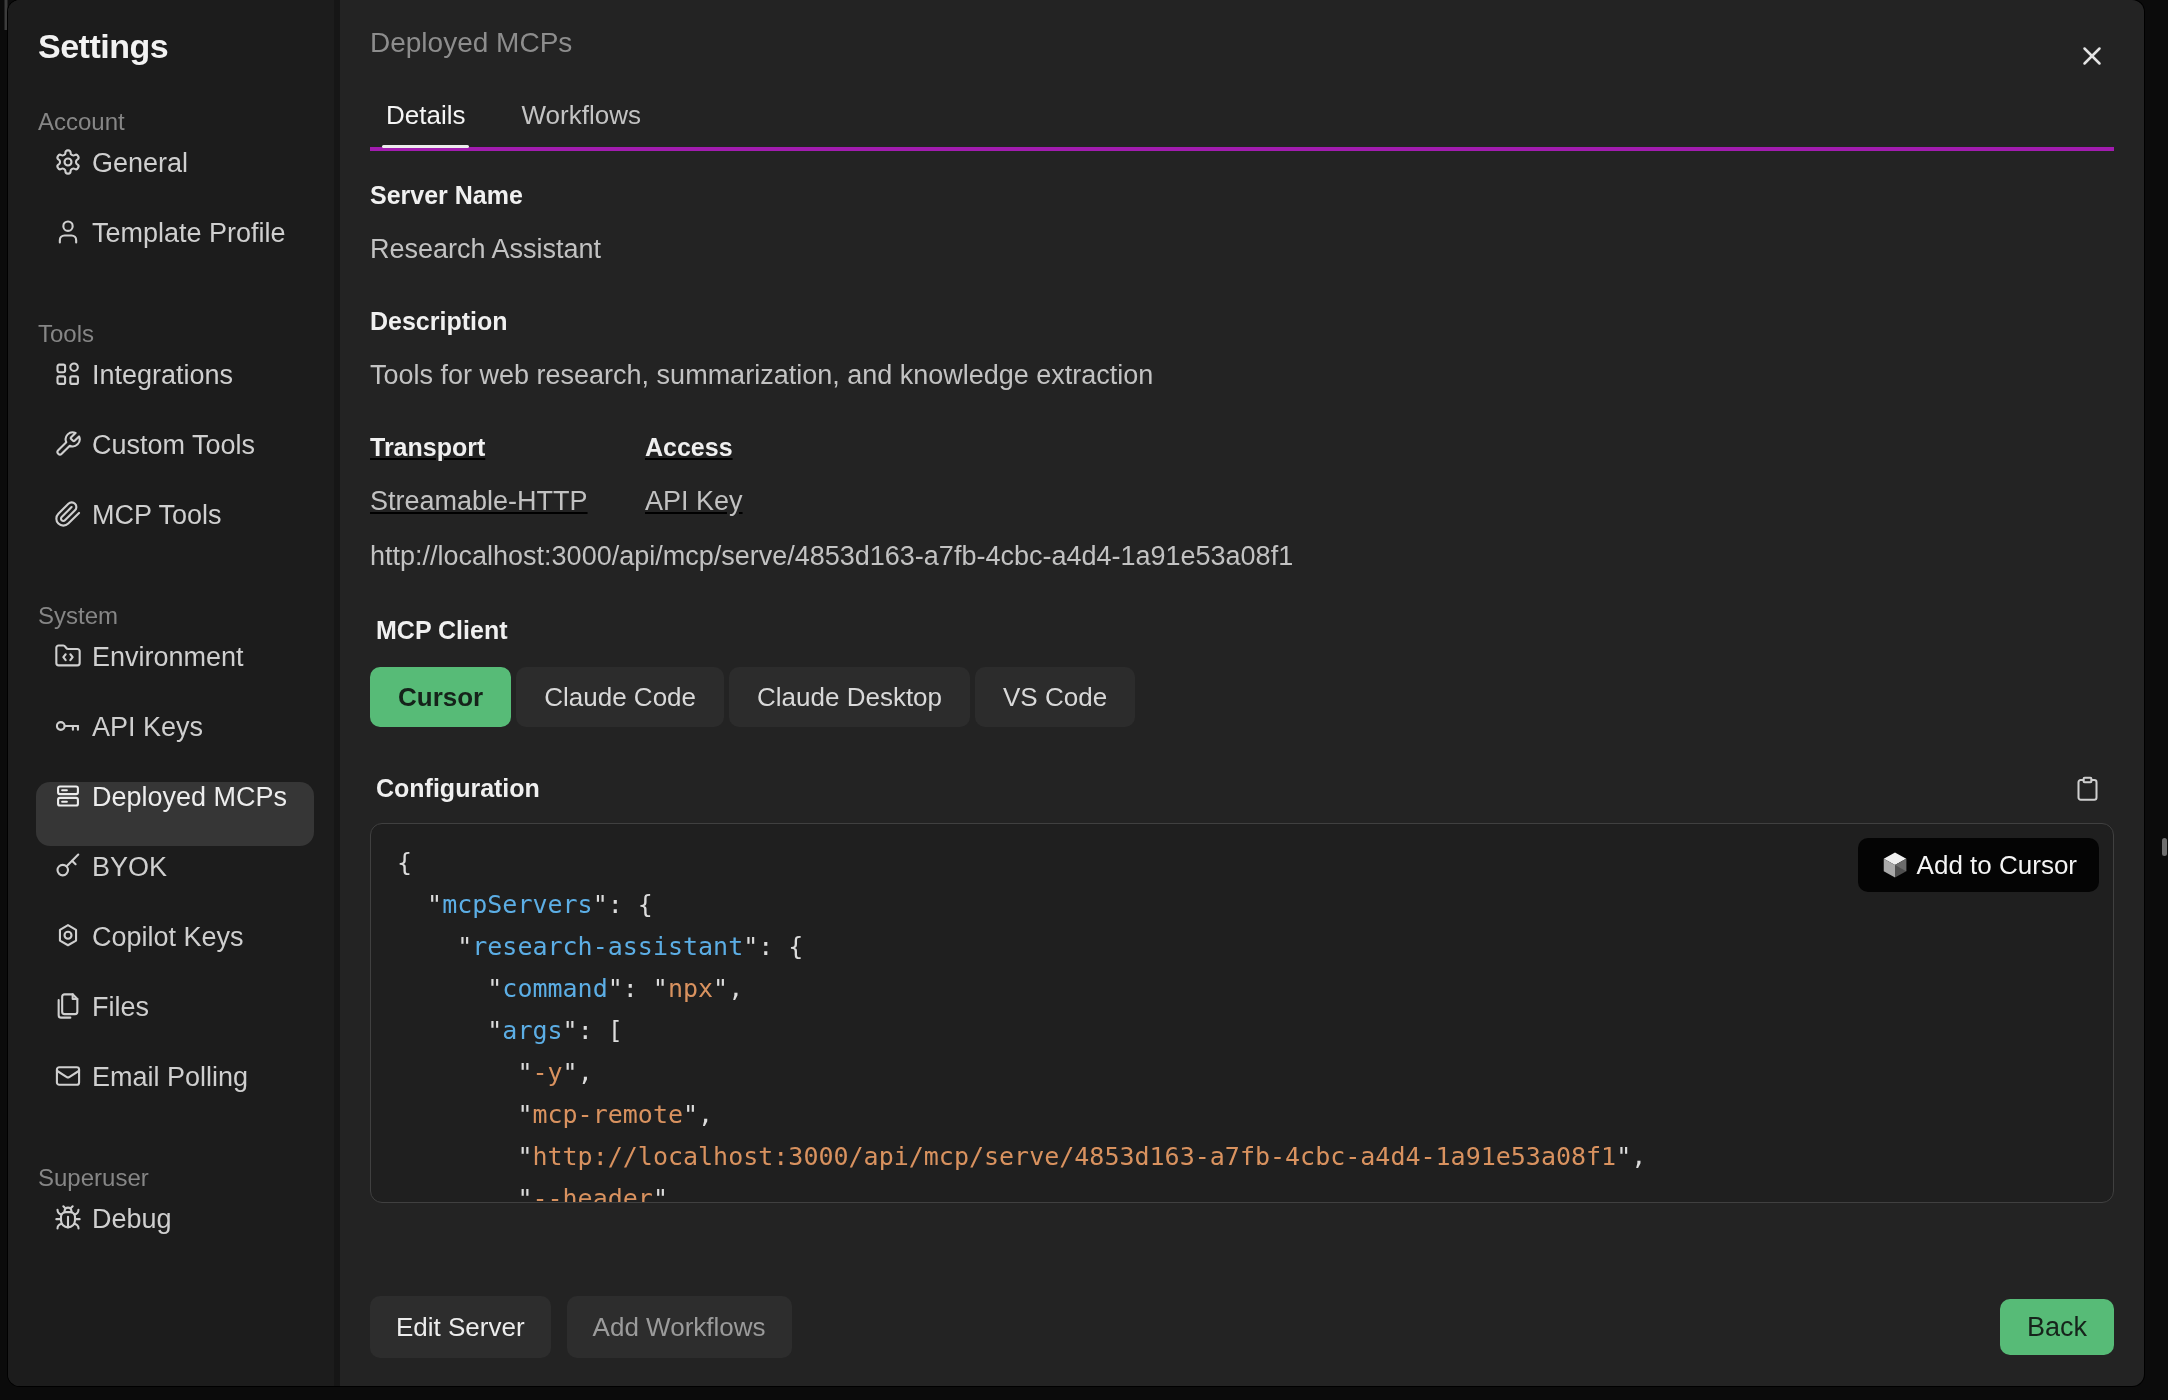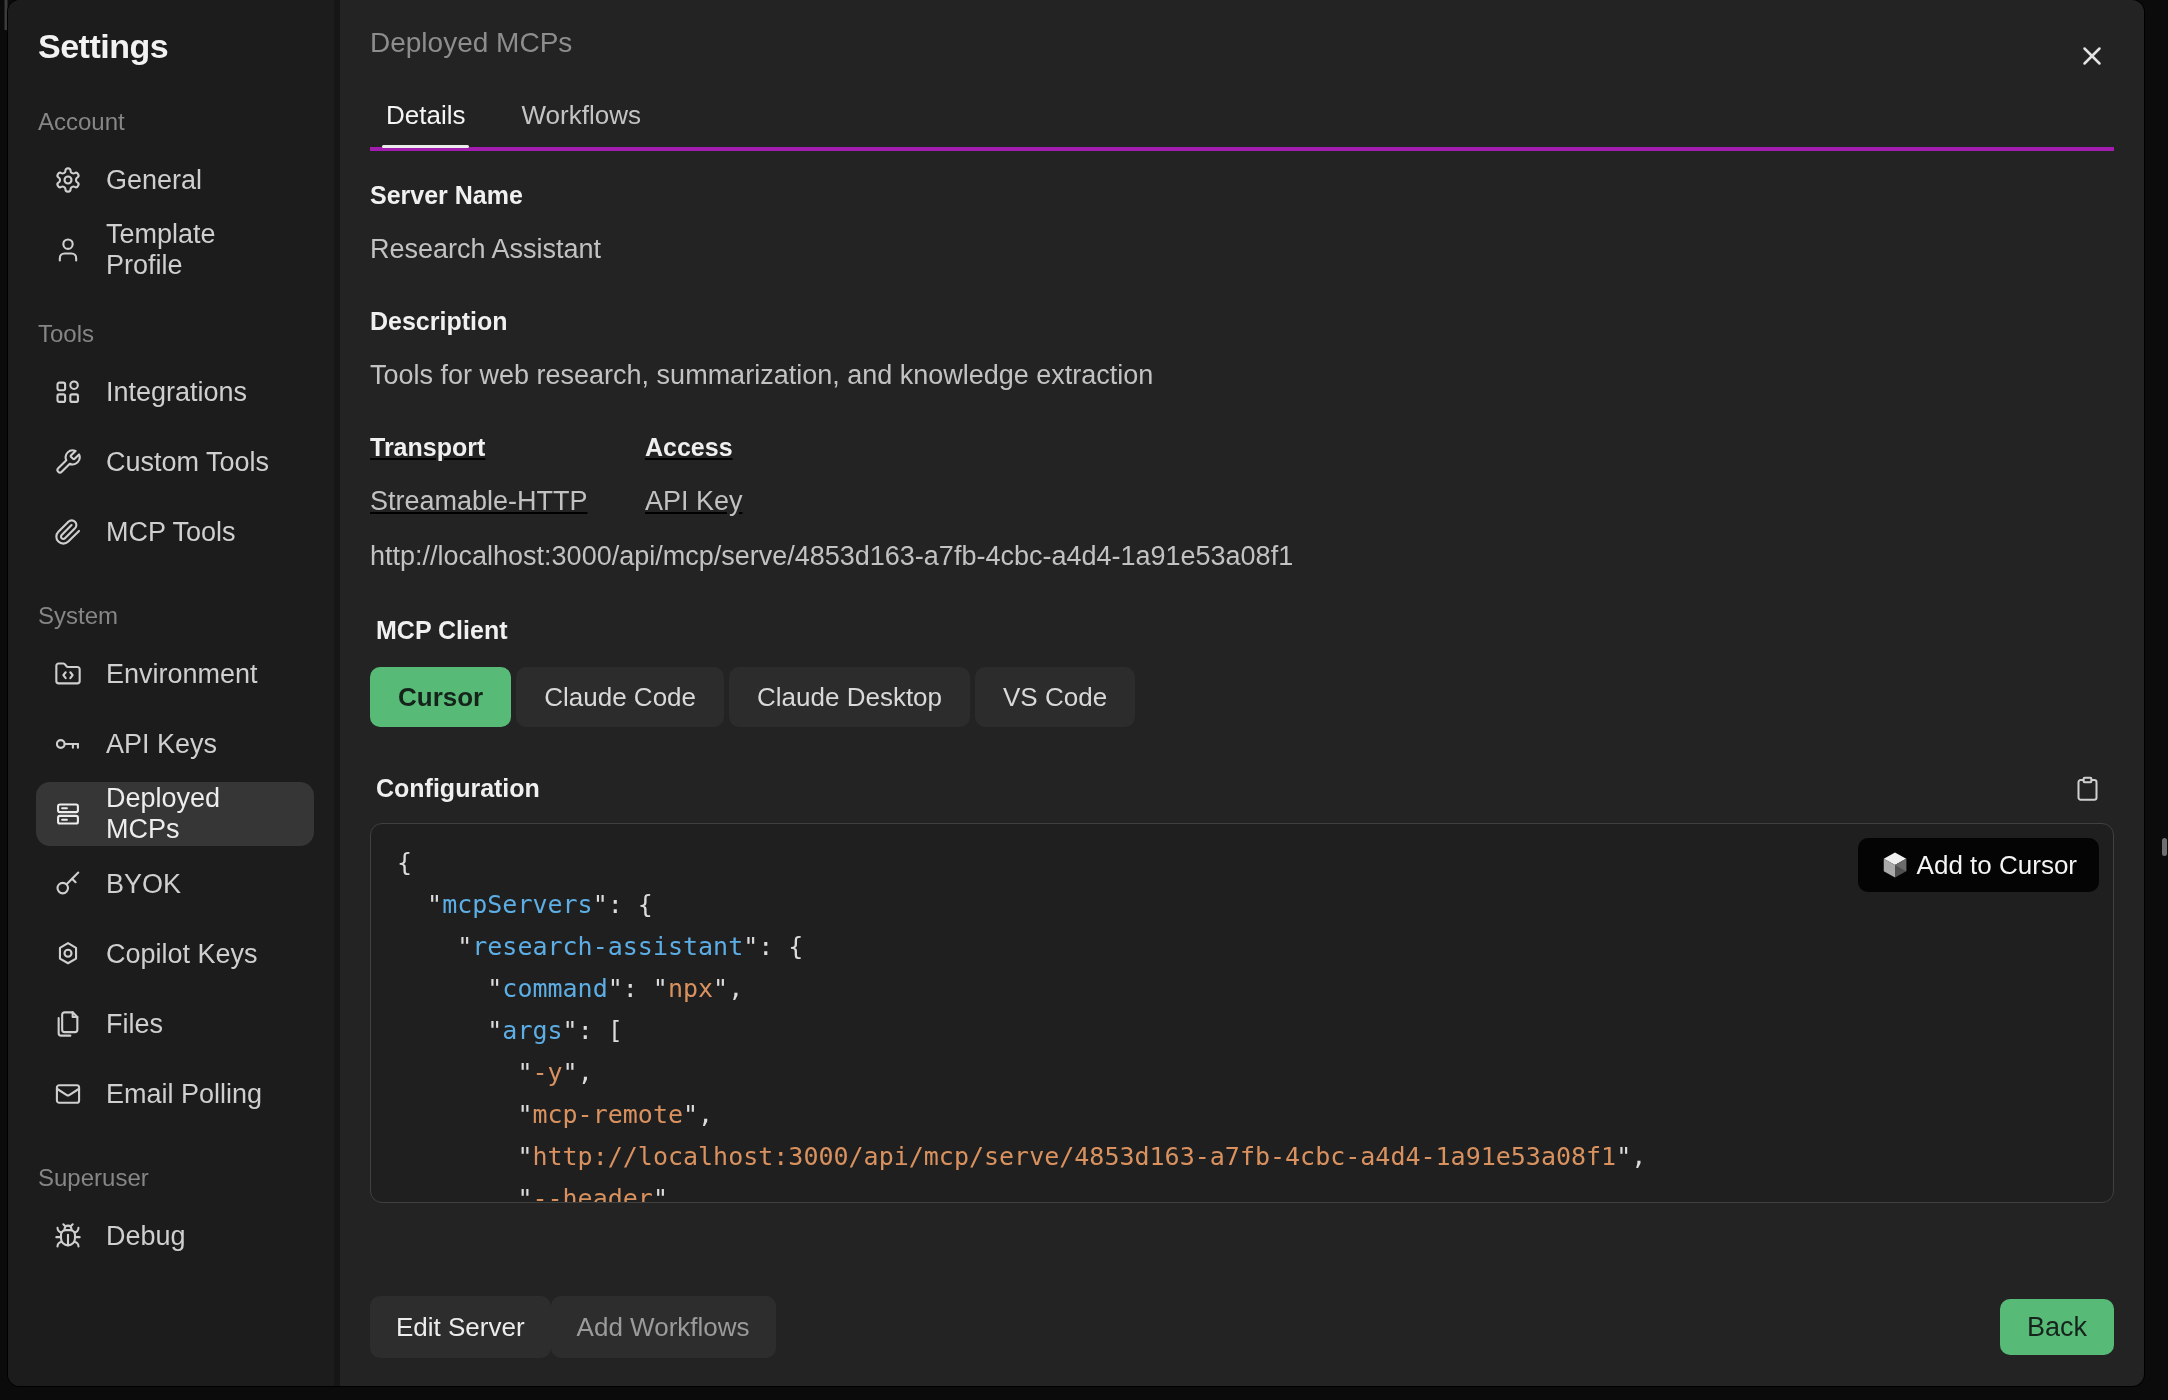--- a/index.html
+++ b/index.html
@@ -11,21 +11,21 @@
             background:#232323; border-radius:12px; display:flex; overflow:hidden;
             box-shadow:0 0 0 1px #000; }
 
   
   .sidebar { width:332px; flex:none; background:#1c1c1c; border-right:6px solid #161616;
              padding:24px 20px 20px 20px; }
   .side-title { font-size:34px; font-weight:700; color:#f2f2f2; letter-spacing:-0.5px;
                 padding-left:10px; height:44px; line-height:44px; }
   .side-section-label { font-size:24px; color:#868686; margin:38px 0 12px 10px; }
   .side-section-label.first { margin-top:40px; }
-  .side-item { display:flex; align-items:center; gap:24px; height:64px; margin:0 0 6px 8px;
+  .side-item { display:flex; align-items:flex-start; gap:10px; height:64px; margin:0 0 6px 8px;
                padding:0 18px; border-radius:14px; color:#cfcfcf; font-size:27px; cursor:pointer; }
   .side-item.active { background:#363636; color:#ededed; }
   .side-icon { width:28px; height:28px; display:inline-flex; flex:none; }
   .side-icon svg { width:28px; height:28px; stroke:currentColor; fill:none;
                    stroke-width:1.8; stroke-linecap:round; stroke-linejoin:round; }
 
   
   .content { flex:1; display:flex; flex-direction:column; padding:26px 30px 28px 30px;
              position:relative; min-width:0; }
   .page-title { font-size:28px; color:#8d8d8d; height:34px; line-height:34px; }
@@ -70,21 +70,21 @@
               white-space:pre; color:#dcdcdc; }
   .tok-p { color:#dcdcdc; }
   .tok-k { color:#5caee5; }
   .tok-s { color:#d9925f; }
   .add-cursor-btn { position:absolute; top:14px; right:14px; display:flex; align-items:center;
                     gap:7px; height:54px; padding:0 22px; background:#040404; color:#f4f4f4;
                     border:none; border-radius:10px; font-size:26px; cursor:pointer;
                     font-family:inherit; }
   .cube-icon { width:30px; height:30px; display:inline-flex; }
 
-  .footer { margin-top:auto; display:flex; align-items:center; gap:0; padding-top:26px; }
+  .footer { margin-top:auto; display:flex; align-items:center; gap:16px; padding-top:26px; }
   .footer-btn { height:62px; padding:0 26px; border:none; border-radius:10px; font-size:26px;
                 background:#2d2d2d; color:#ececec; cursor:pointer; font-family:inherit; }
   .footer-btn.muted { color:#9b9b9b; }
   .back-btn { margin-left:auto; height:56px; padding:0 27px; border:none; border-radius:10px;
               font-size:27px; background:#57bb77; color:#16241b; cursor:pointer;
               font-family:inherit; }
   .scroll-thumb { position:absolute; right:1px; top:838px; width:5px; height:18px;
                   border-radius:3px; background:#6f6f6f; }
 </style>
 </head>

